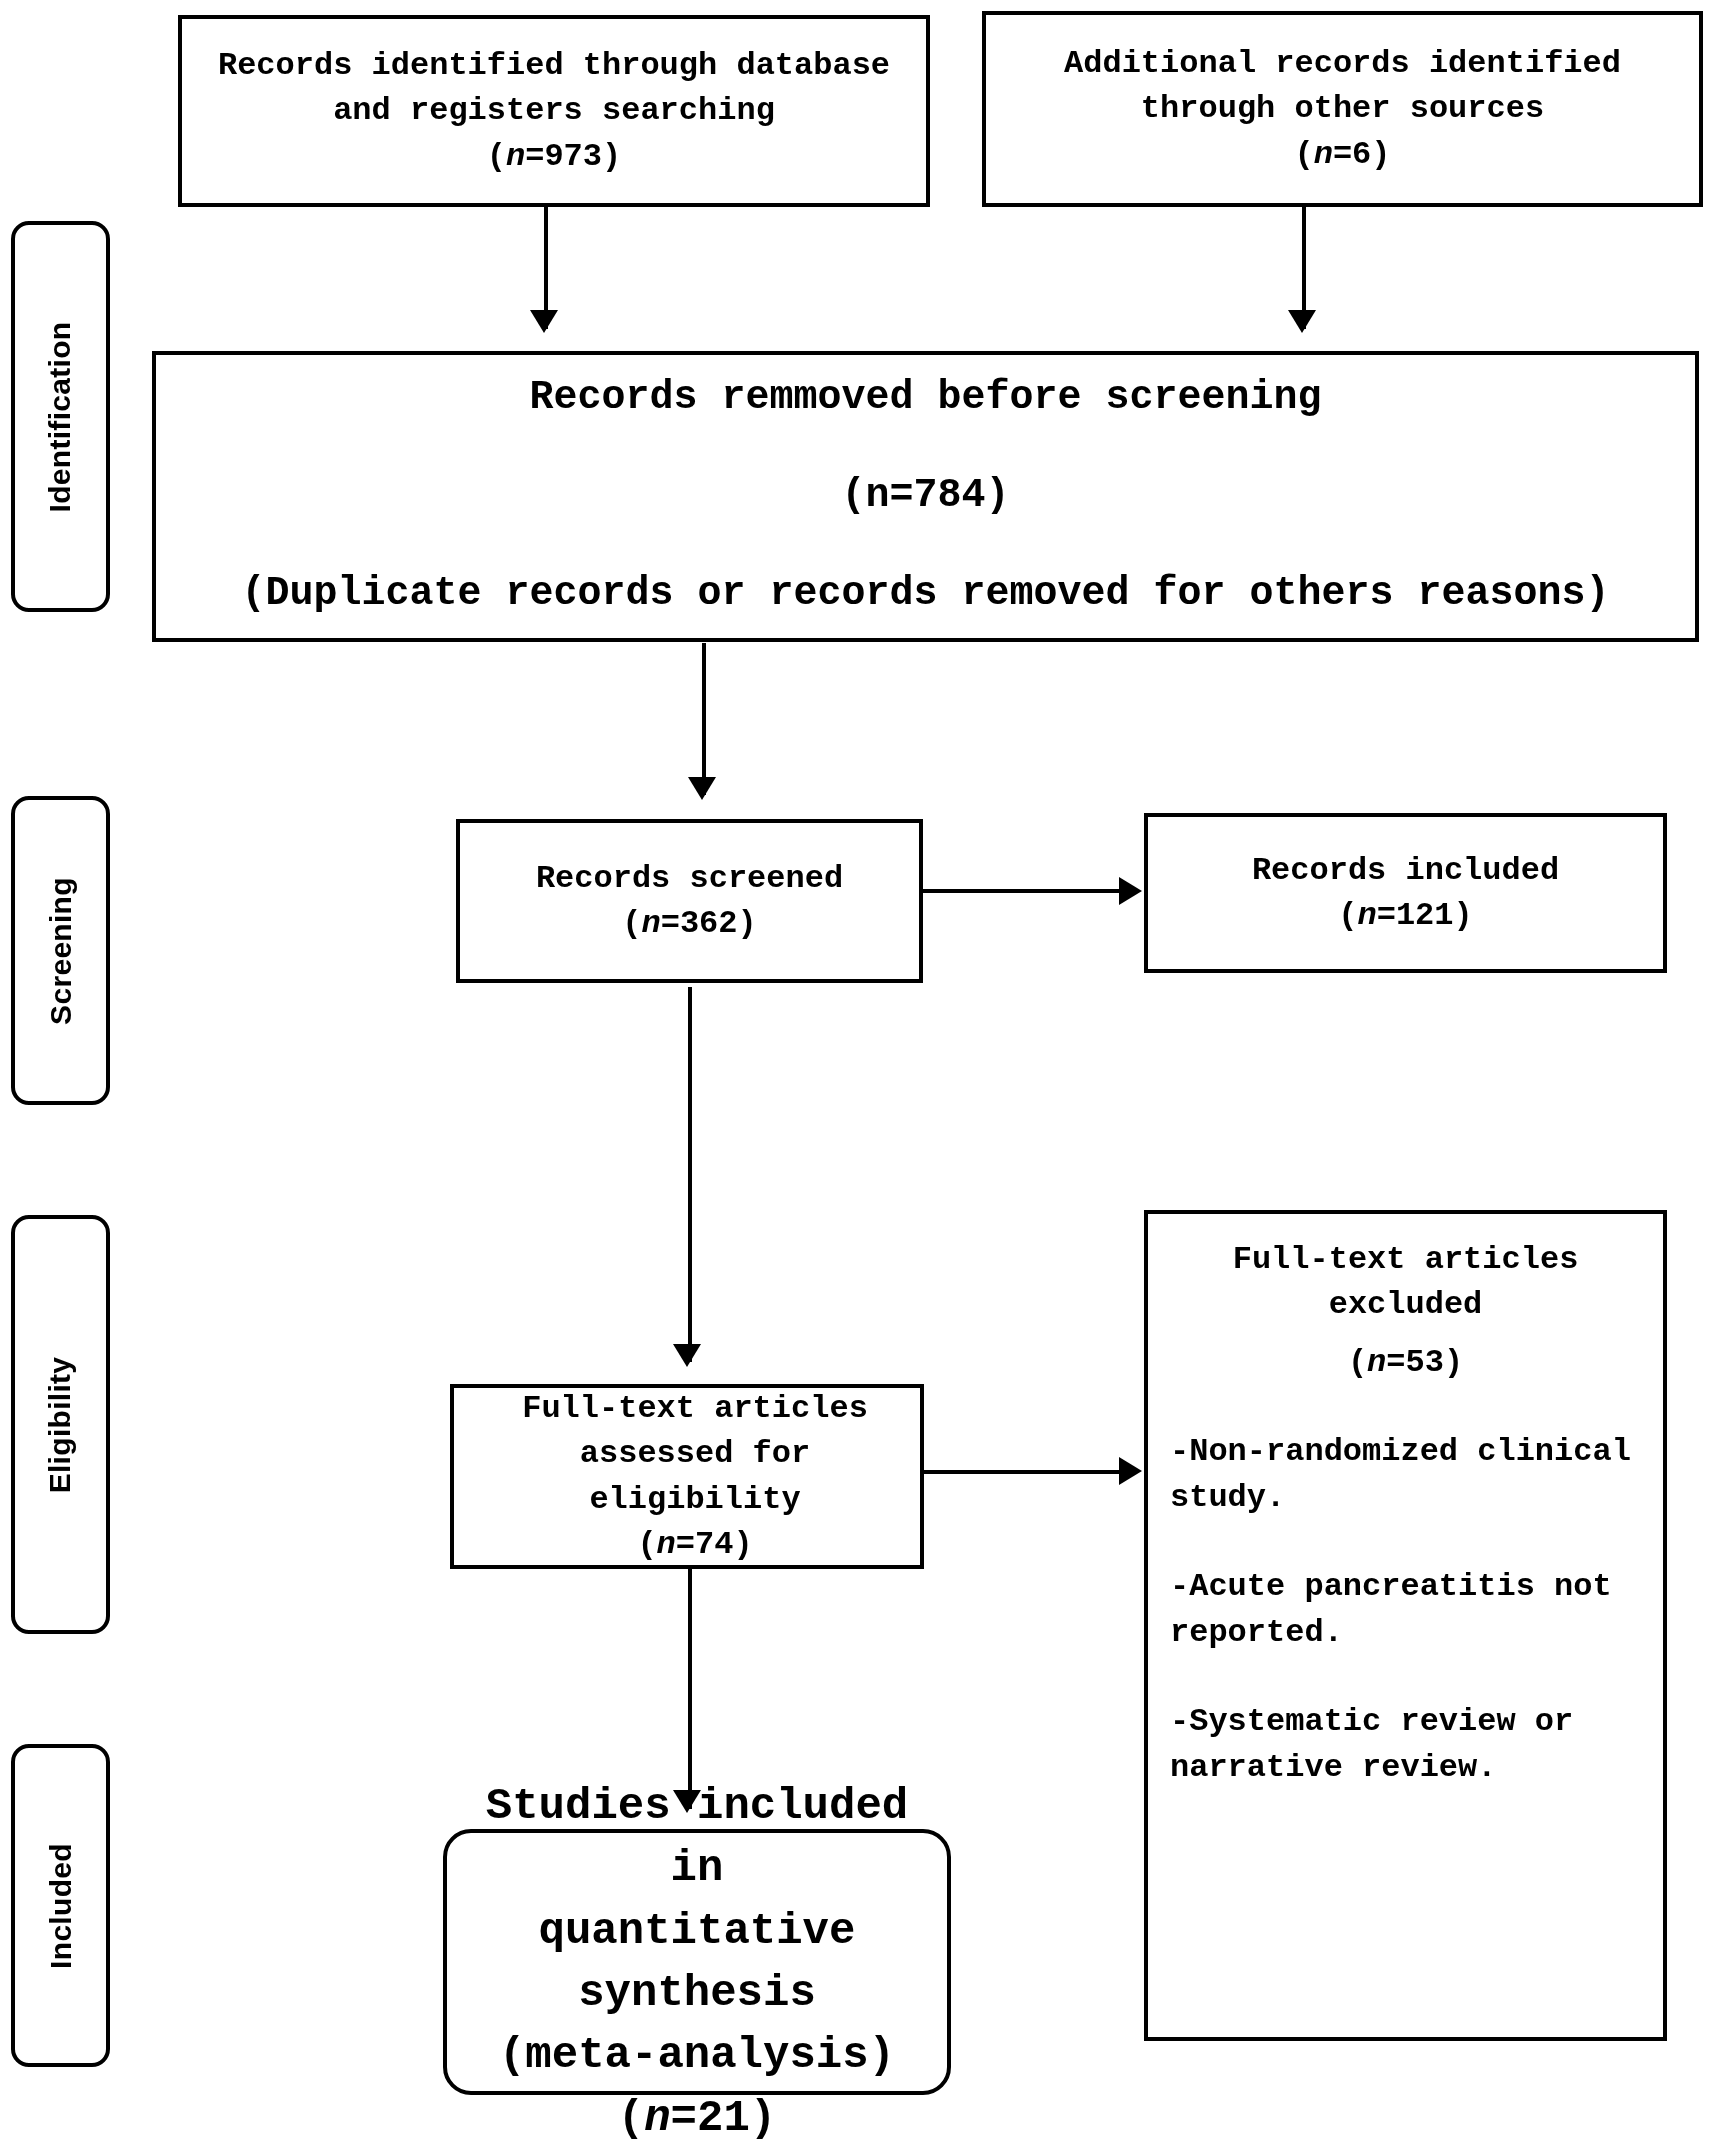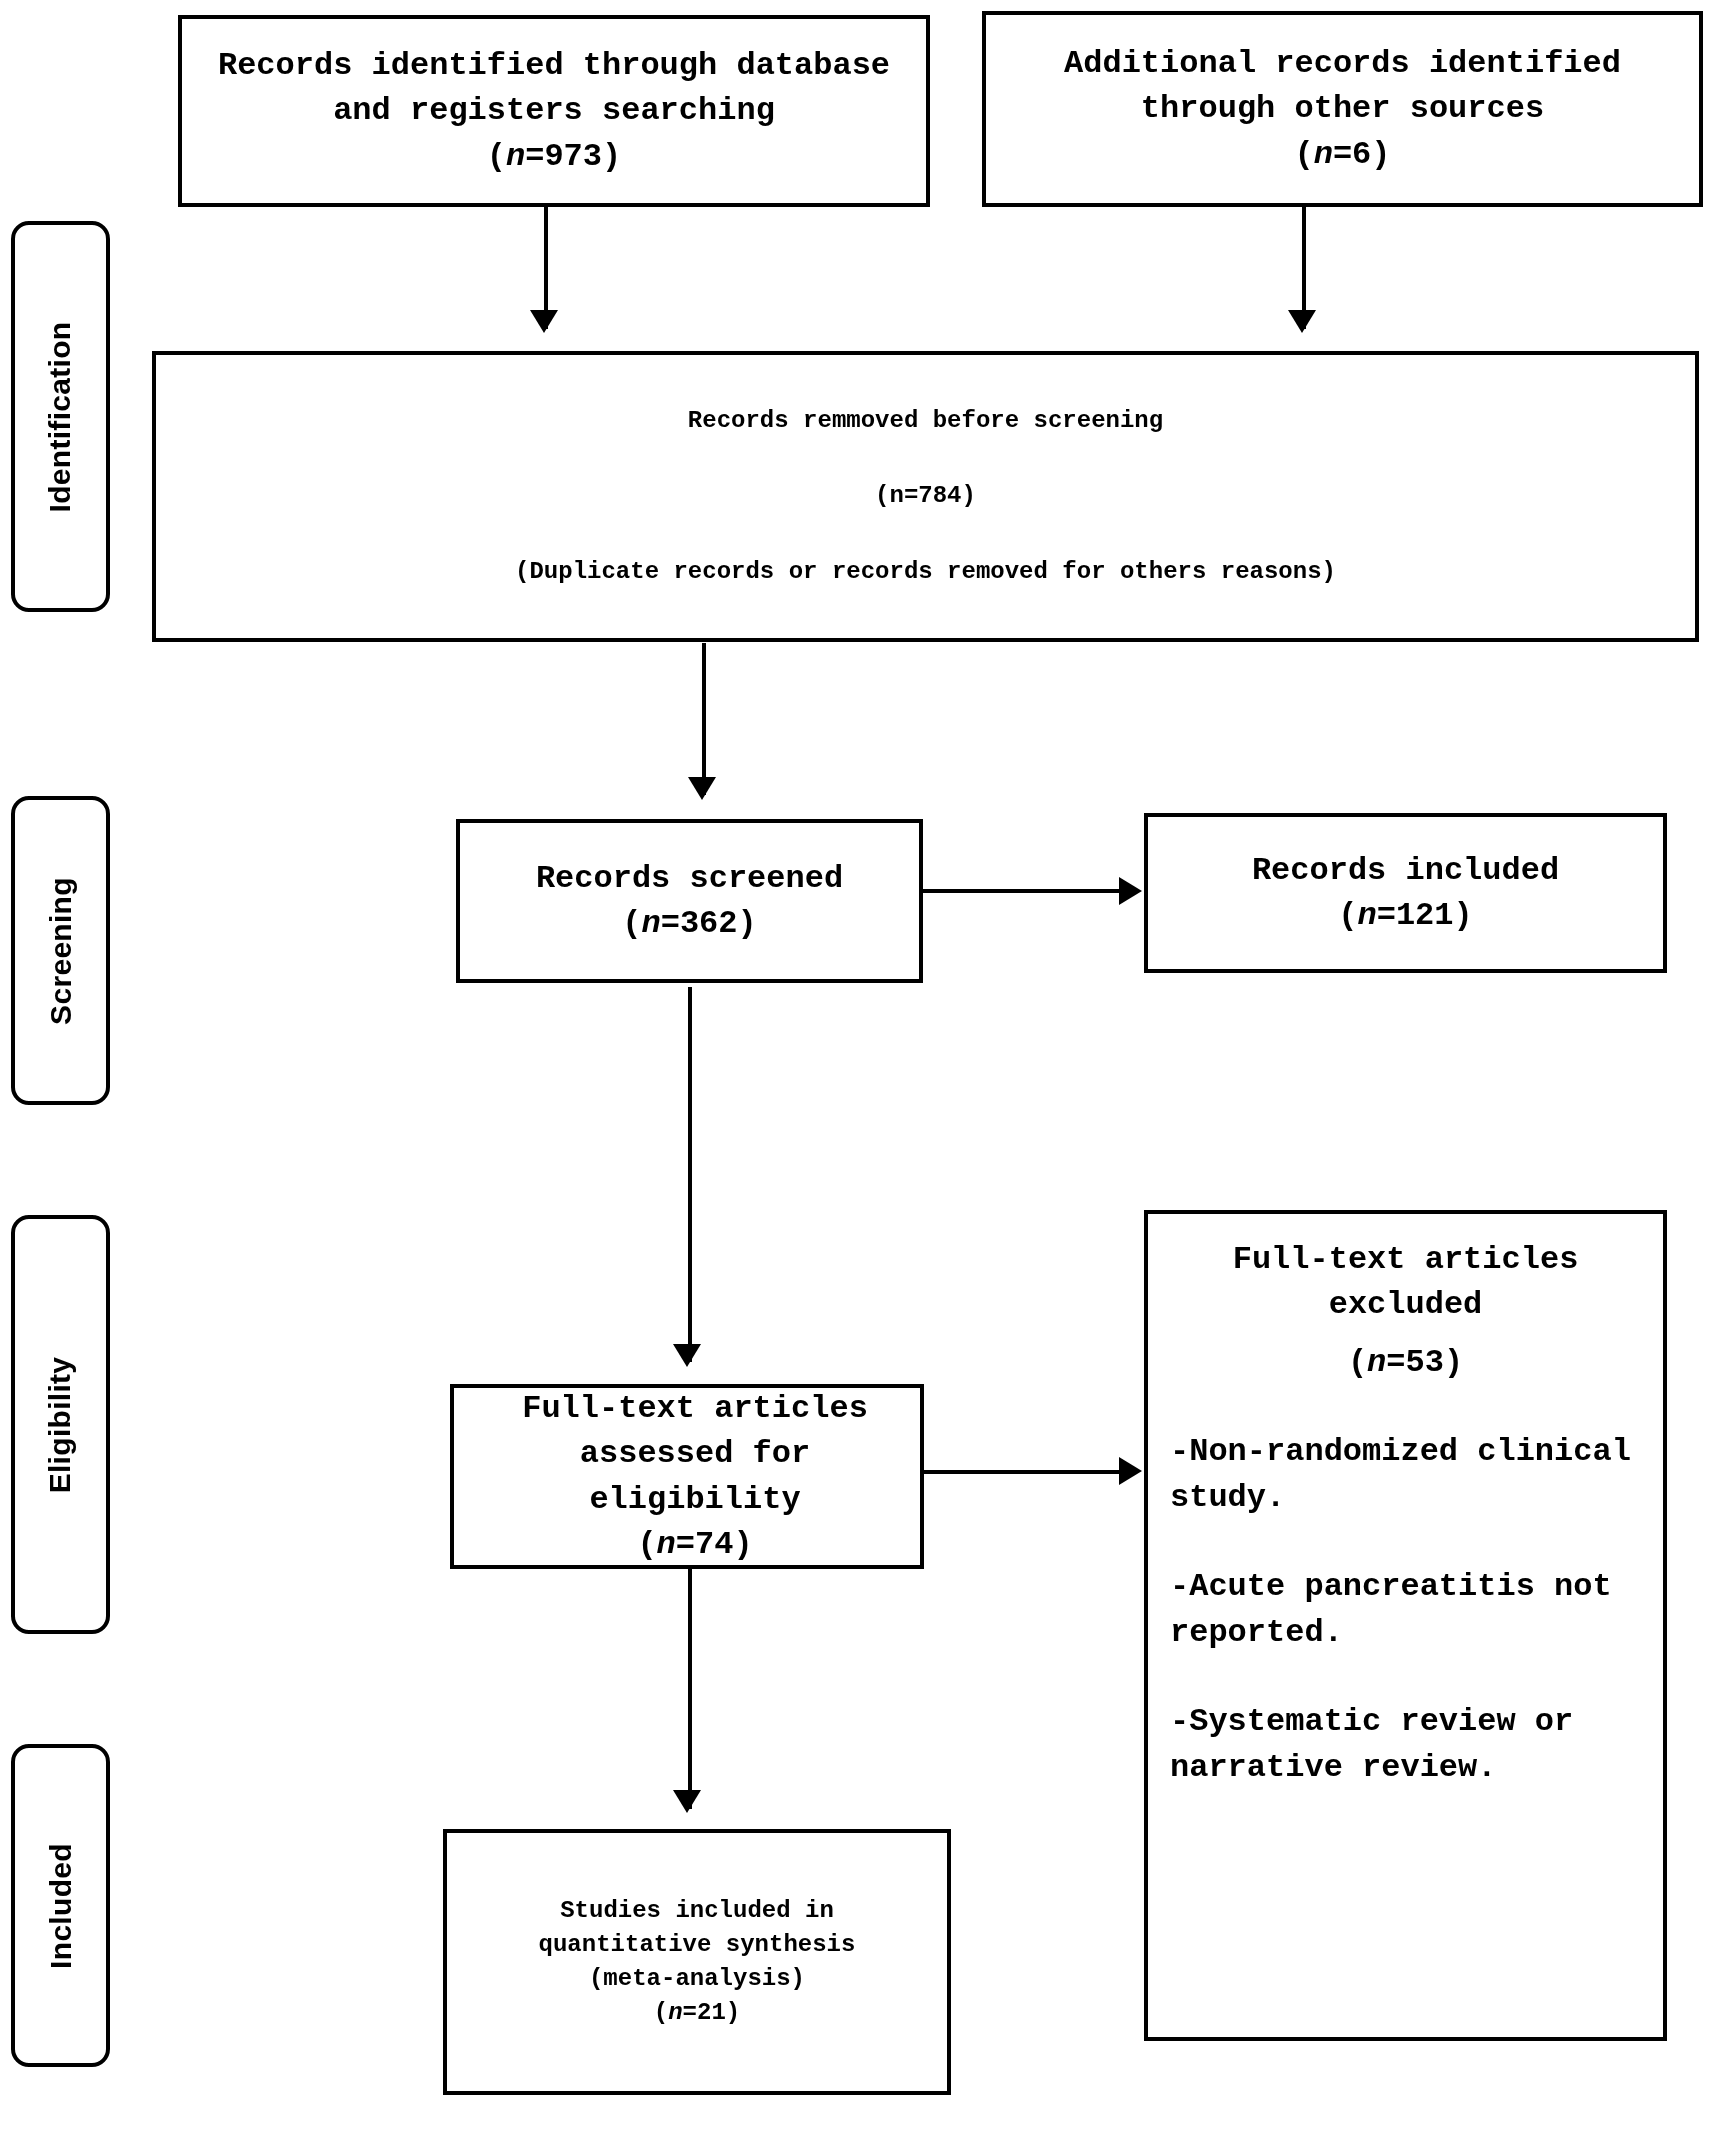--- a/index.html
+++ b/index.html
@@ -62,26 +62,26 @@
   .pbox.left-align {
     align-items: flex-start;
     text-align: left;
     justify-content: flex-start;
     gap: 12px;
   }
 
   
   #box-identified,
   #box-additional { font-size: 32px; }
-  #box-removed    { font-size: 24px; }
+  #box-removed    { font-size: 40px; }
   #box-screened,
   #box-excluded   { font-size: 32px; }
   #box-fulltext   { font-size: 32px; }
   #box-ftexcluded { font-size: 32px; }
-  #box-included   { font-size: 24px; }
+  #box-included   { font-size: 44px; border-radius: 28px; }
 
   .ital-n { font-style: italic; }
 
   
   #box-removed .ln { margin: 20.6px 0; }
   #box-ftexcluded .ln { margin: 0 0 0 0; }
   #box-ftexcluded .reason { margin-top: 32px; }
   #box-ftexcluded .hdr { text-align: center; width: 100%; }
 
   

